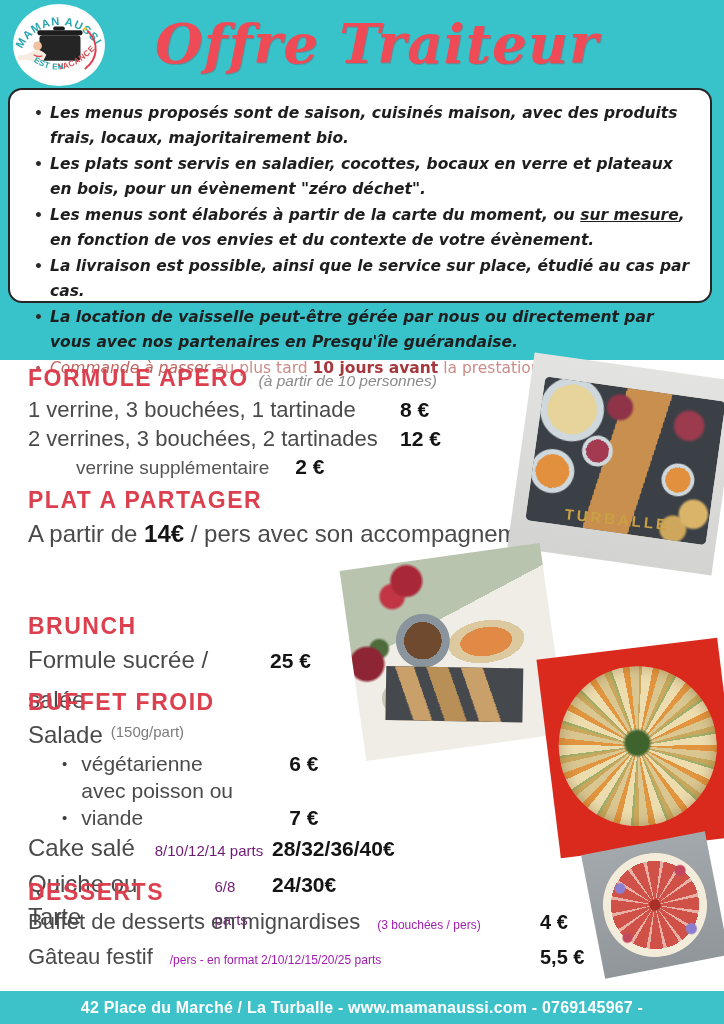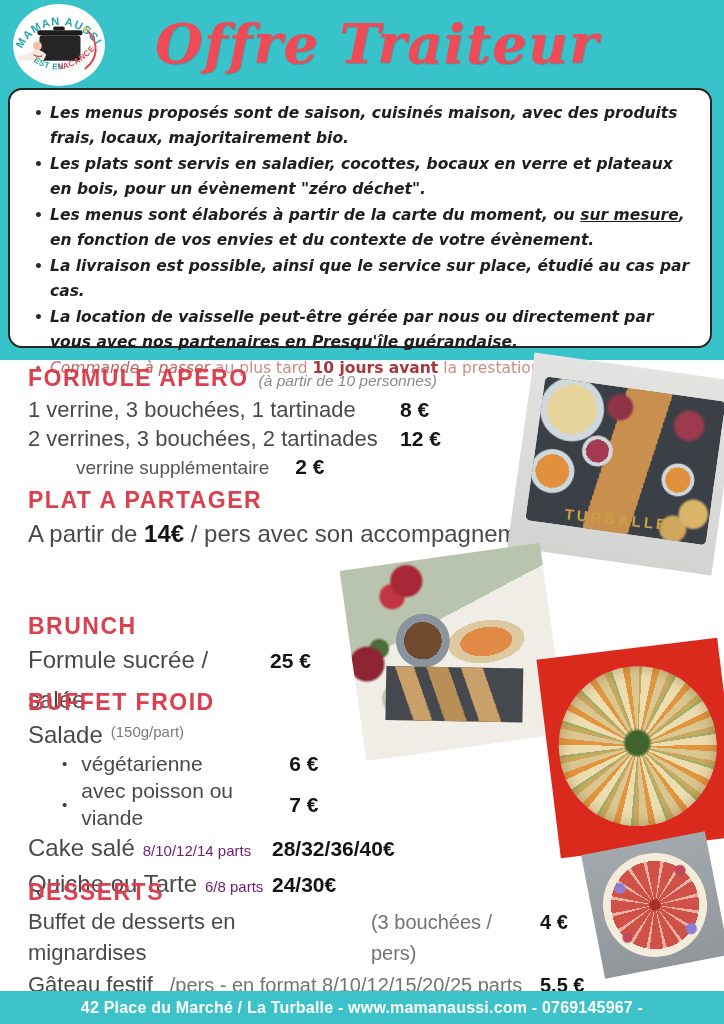--- a/index.html
+++ b/index.html
@@ -8,21 +8,21 @@
 
   
   .teal-band{position:absolute;left:0;top:0;width:724px;height:360px;background:#38c3cb;}
   .logo{position:absolute;left:10px;top:2px;width:98px;height:86px;}
   .main-title{position:absolute;left:70px;right:40px;top:2px;height:84px;text-align:center;
       font-family:"DejaVu Serif",serif;font-style:italic;font-weight:bold;
       font-size:55px;line-height:84px;color:#ef4b57;letter-spacing:1px;
       text-shadow:1px 1px 0 rgba(150,20,30,.25);}
 
   
-  .info-box{position:absolute;left:8px;right:12px;top:88px;height:260px;background:#fff;
+  .info-box{position:absolute;left:8px;right:12px;top:88px;height:215px;background:#fff;
       border:2px solid #262626;border-radius:14px;box-sizing:border-box;
       padding:11px 14px 6px 14px;}
   .info-box ul{margin:0;padding:0 0 0 26px;list-style:none;}
   .info-box li{position:relative;font-family:"DejaVu Sans",sans-serif;font-style:italic;
       font-weight:600;font-size:15.5px;line-height:24.5px;color:#1e1e1e;margin-bottom:2px;}
   .info-box li::before{content:"•";position:absolute;left:-16px;top:0;font-size:14px;color:#2a2a2a;}
   .u{text-decoration:underline;}
   li.red{color:#cb8d89;font-weight:400;font-style:normal;}
   li.red::before{color:#b35a58;}
   .b-lead{font-style:italic;color:#bf6663;}
@@ -44,33 +44,33 @@
   .plat-line .bold{font-weight:bold;color:#141414;}
 
   .sec-brunch{top:588px;margin-top:24px;}
   .sec-brunch .row{font-size:24px;line-height:40px;}
   .sec-brunch .label{width:242px;flex:none;}
   .small-note{font-size:16px;font-style:italic;color:#8a8a8a;line-height:24px;}
 
   .sec-buffet{top:688px;}
   .sub-line{font-size:24px;line-height:31px;color:#4a4a4a;}
   .sup-note{font-size:15px;color:#7c7c7c;vertical-align:6px;margin-left:8px;}
-  .brow{display:flex;align-items:center;padding-left:34px;font-size:21px;line-height:27px;color:#4a4a4a;}
+  .brow{display:flex;align-items:flex-end;padding-left:34px;font-size:21px;line-height:27px;color:#4a4a4a;}
   .brow::before{content:"•";margin-right:14px;font-size:15px;color:#3d3d3d;}
   .brow .label{width:208px;flex:none;}
   .crow{display:flex;align-items:baseline;line-height:33px;}
-  .crow .lwrap{width:244px;flex:none;display:flex;align-items:baseline;gap:8px;}
+  .crow .lwrap{width:244px;flex:none;display:flex;align-items:baseline;gap:20px;}
   .crow .big{font-size:24px;color:#4a4a4a;}
   .crow .detail{font-size:15px;color:#701a75;}
 
   .sec-desserts{top:878px;}
   .drow{display:flex;align-items:baseline;line-height:31px;}
   .drow .lwrap{width:512px;flex:none;display:flex;align-items:baseline;gap:17px;}
   .drow .big{font-size:22px;color:#4a4a4a;}
-  .drow .detail{font-size:20px;color:#737373;}
+  .drow .detail{font-size:12px;color:#a21caf;}
   .drow .price{font-size:20px;}
 
   
   .photo{position:absolute;}
   .photo-tray{left:520px;top:366px;width:206px;height:196px;transform:rotate(8deg);
       background:linear-gradient(180deg,#e3e4e2 0%,#d3d4d2 100%);}
   .tray-box{position:absolute;left:7%;top:11%;right:5%;bottom:15%;border-radius:5px;
       background:
         radial-gradient(circle at 17% 20%, #e6d49a 0 13%, #cfd8dd 13% 16.5%, rgba(0,0,0,0) 17%),
         radial-gradient(circle at 11% 64%, #e2903e 0 9%, #cfd8dd 9% 11.5%, rgba(0,0,0,0) 12%),
@@ -232,21 +232,21 @@
     <div class="drow">
         <span class="lwrap">
           <span class="big">Buffet de desserts en mignardises</span>
           <span class="detail">(3 bouchées / pers)</span>
         </span>
         <span class="price">4 €</span>
       </div>
     <div class="drow">
         <span class="lwrap">
           <span class="big">Gâteau festif</span>
-          <span class="detail">/pers - en format 8/10/12/15/20/25 parts</span>
+          <span class="detail">/pers - en format 2/10/12/15/20/25 parts</span>
         </span>
         <span class="price">5,5 €</span>
       </div>
   </div>
 
   <div class="photo photo-tray">
     <div class="tray-box">
       <div class="tray-label">TURBALLE</div>
     </div>
   </div>

